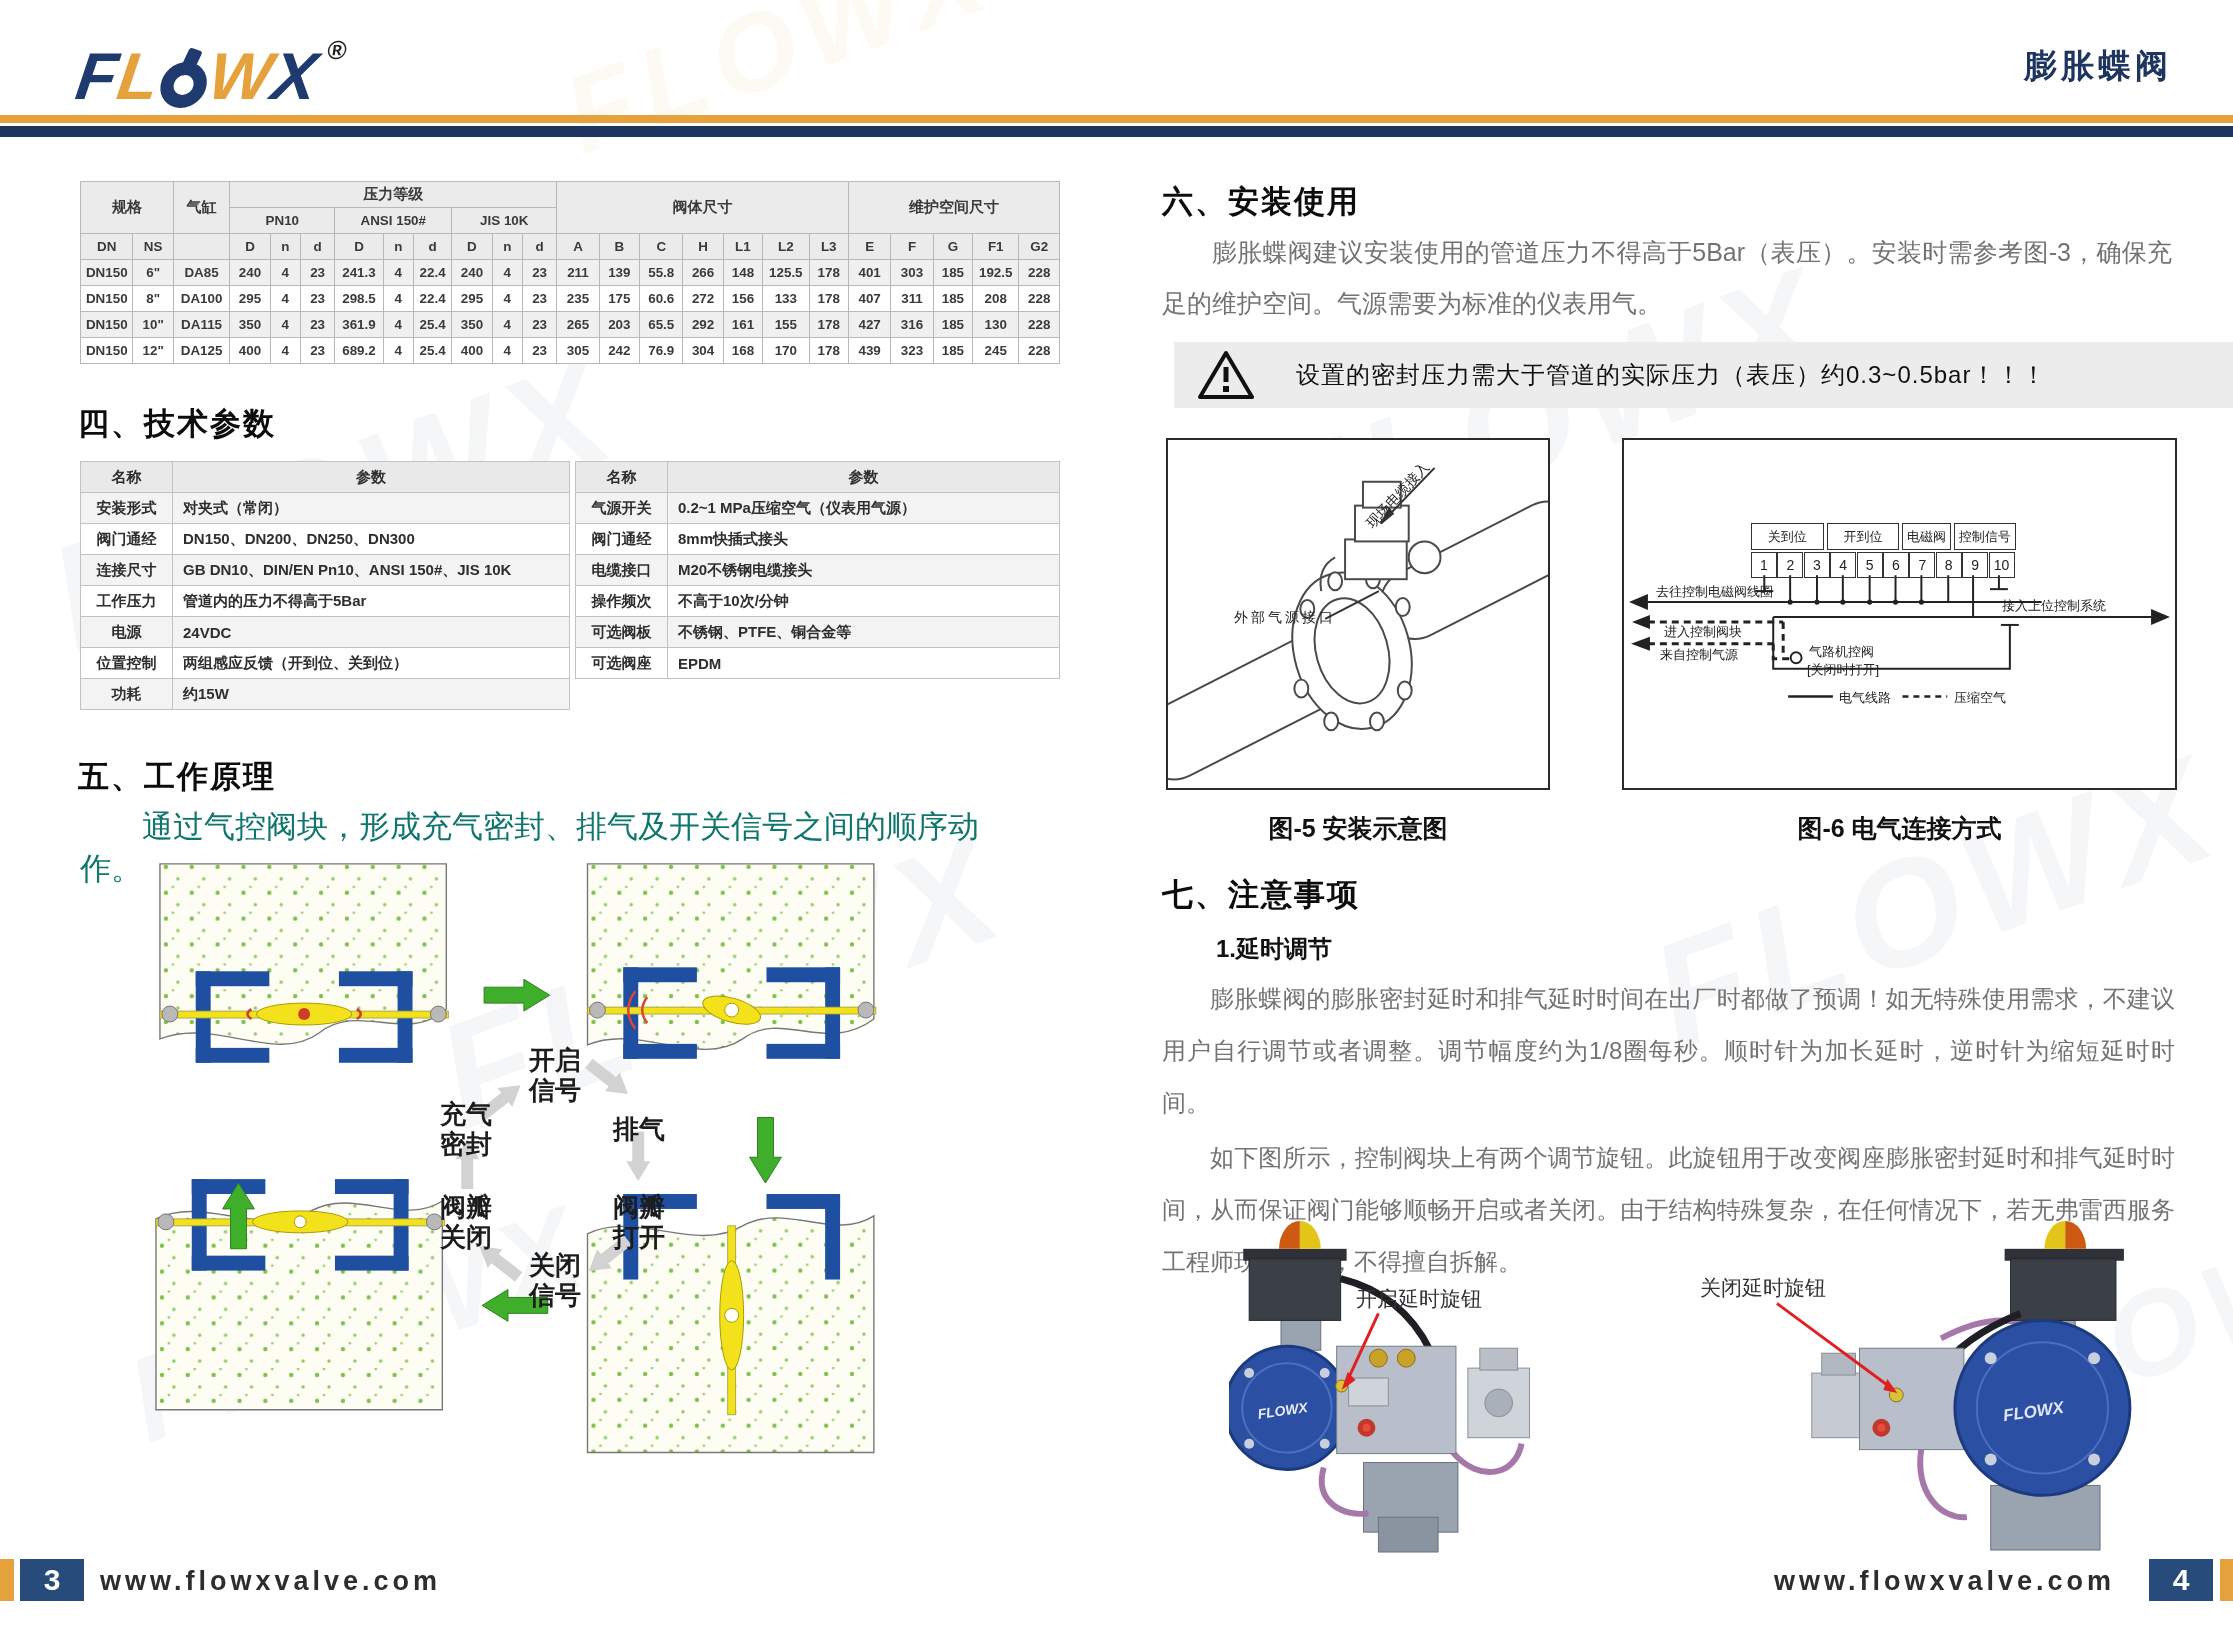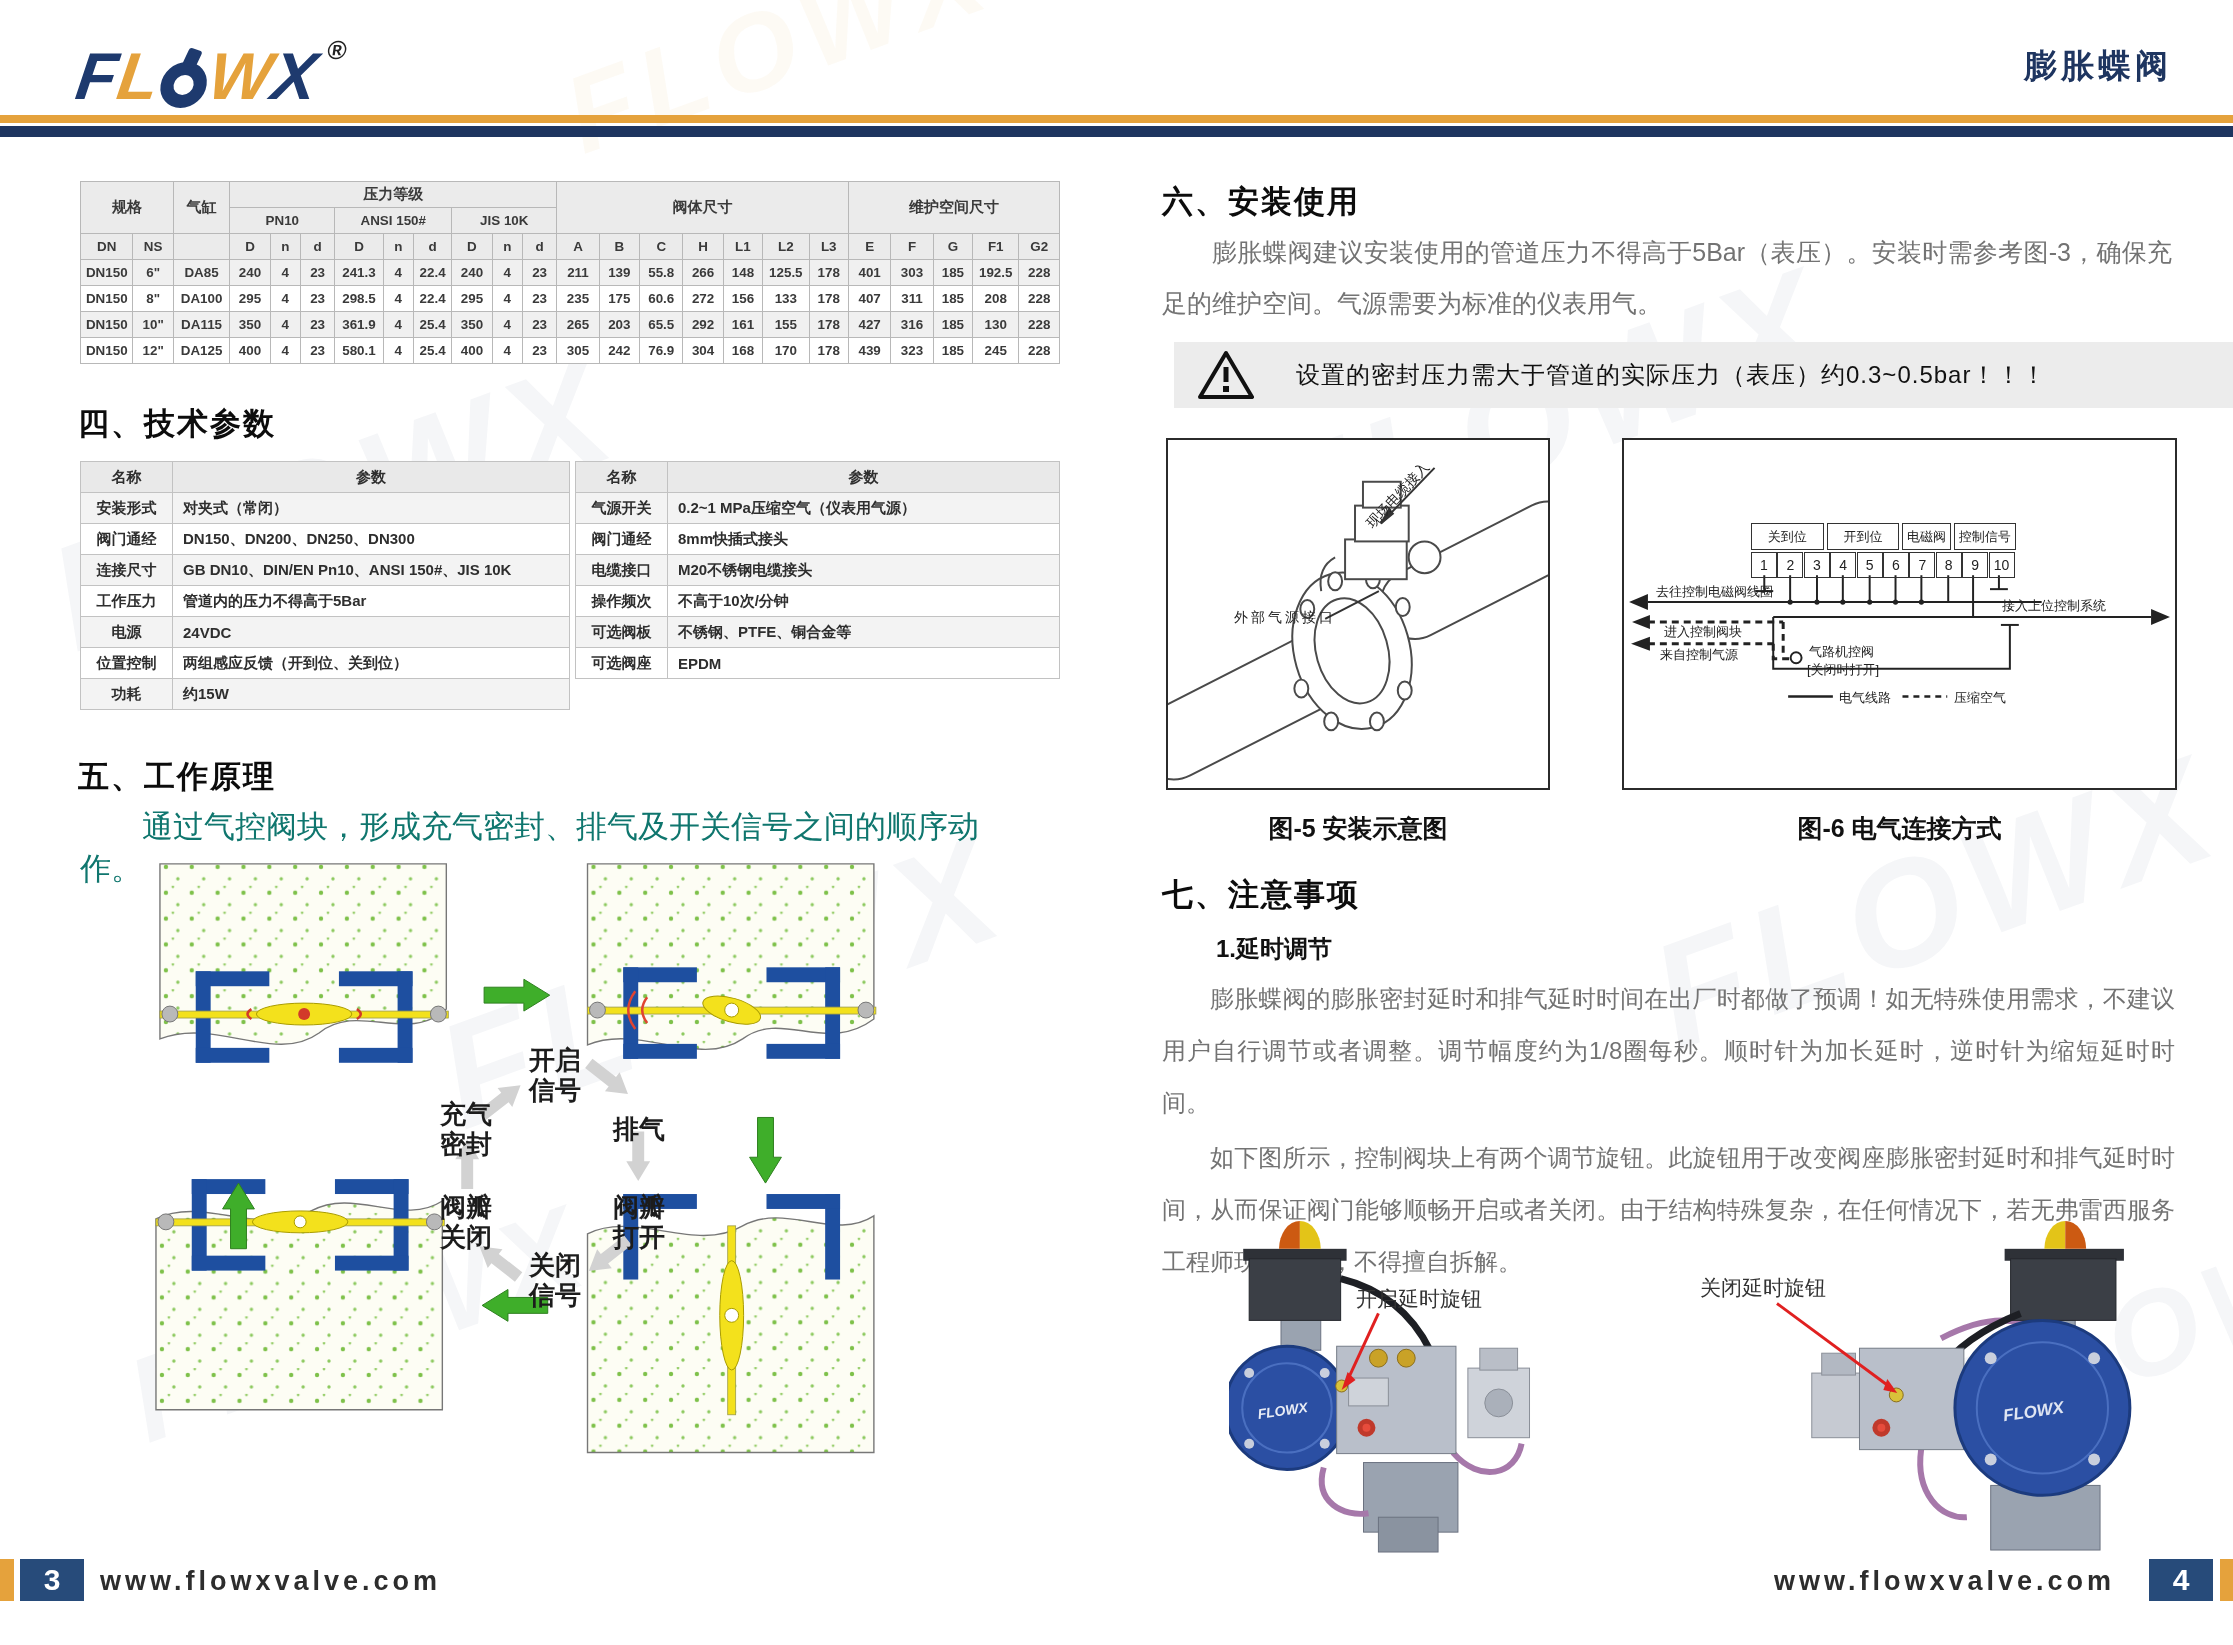--- a/index.html
+++ b/index.html
@@ -251,21 +251,21 @@
           <td>130</td>
           <td>228</td>
         </tr>
         <tr>
           <td>DN150</td>
           <td>12"</td>
           <td>DA125</td>
           <td>400</td>
           <td>4</td>
           <td>23</td>
-          <td>580.1</td>
+          <td>689.2</td>
           <td>4</td>
           <td>25.4</td>
           <td>400</td>
           <td>4</td>
           <td>23</td>
           <td>305</td>
           <td>242</td>
           <td>76.9</td>
           <td>304</td>
           <td>168</td>

